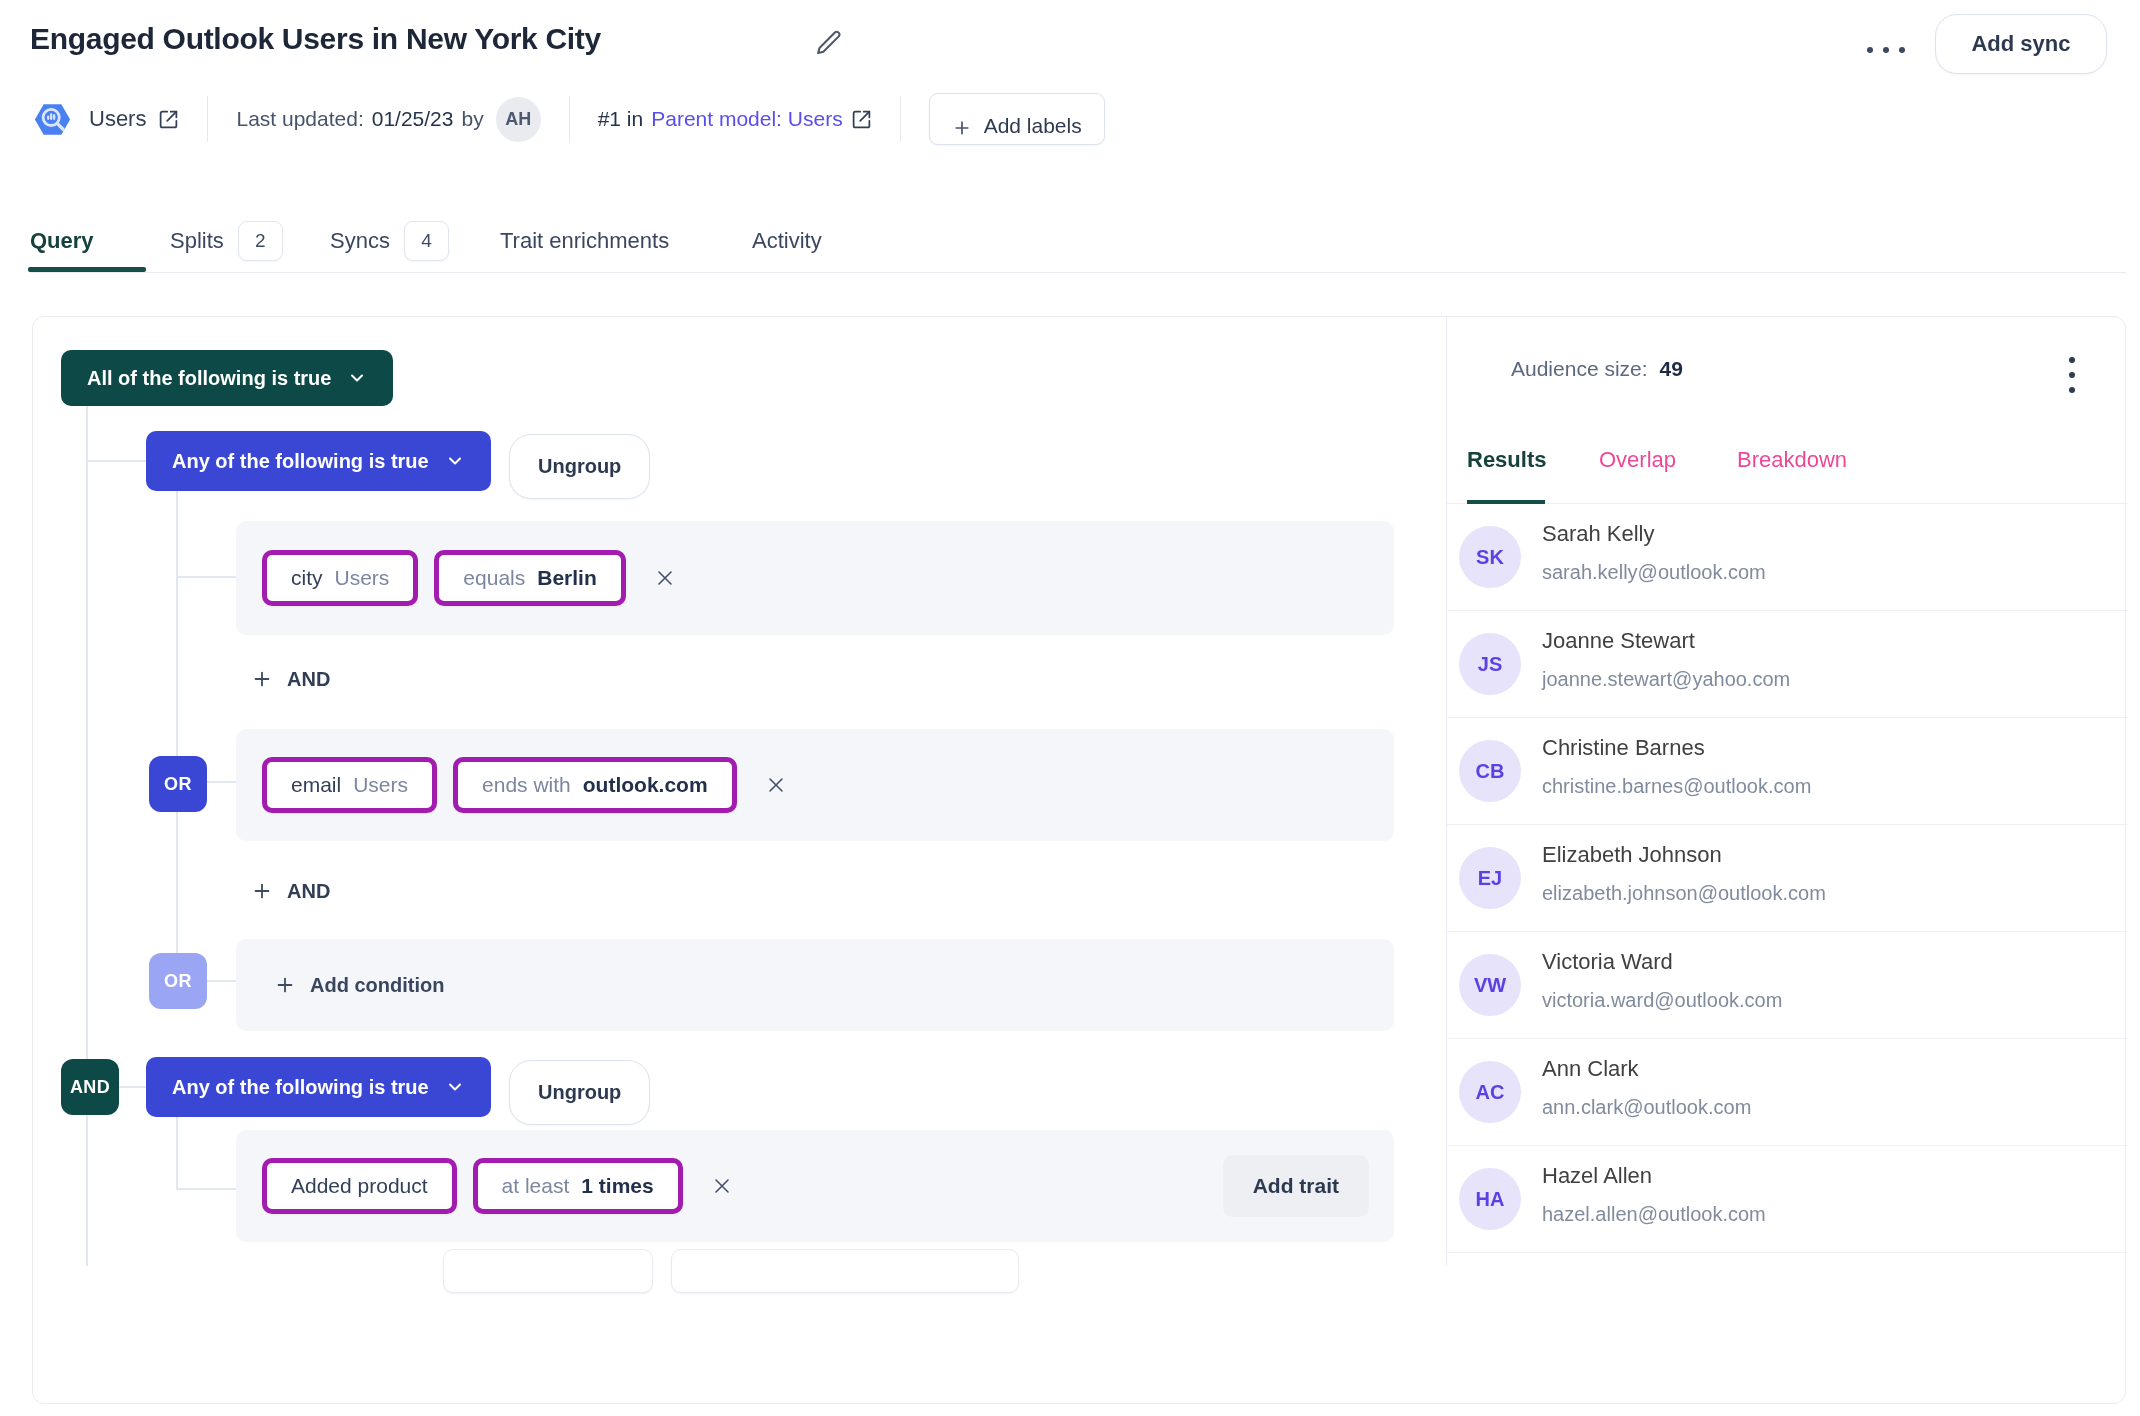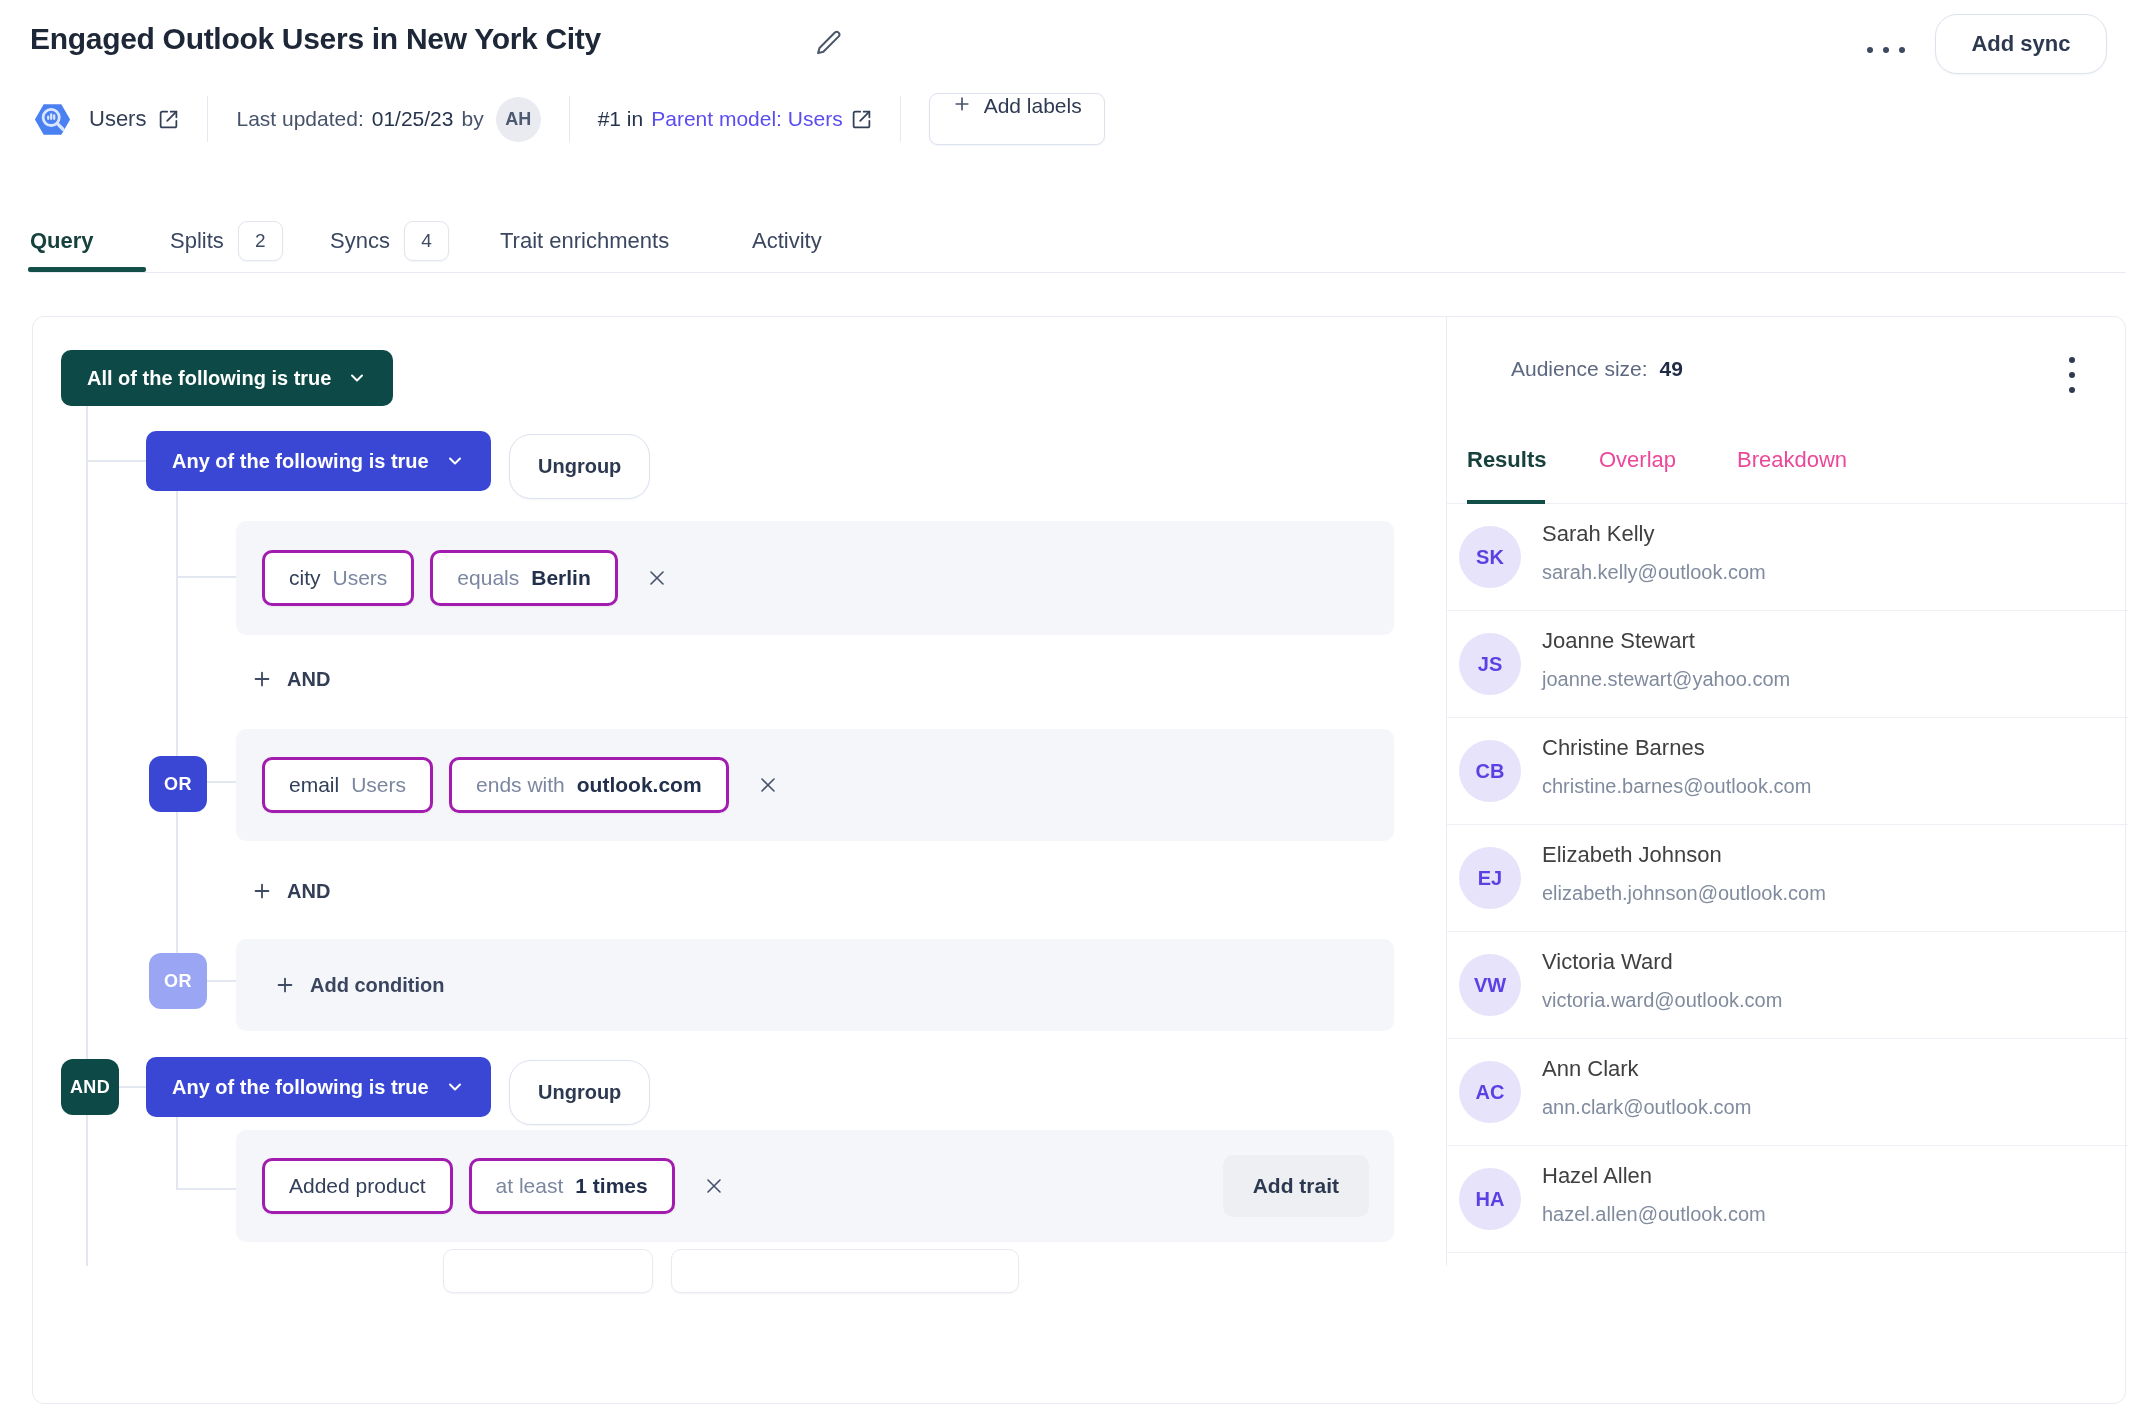--- a/index.html
+++ b/index.html
@@ -24,21 +24,21 @@
   .src-icon { width:45px; height:45px; margin-right:14px; }
   .src-name { font-size:22px; color:#323f55; margin-right:12px; }
   .ext-link { width:21px; height:21px; }
   .vdiv { width:1px; height:46px; background:#e5e8f0; margin:0 28px; }
   .muted { color:#47536a; font-size:21px; }
   .dark { color:#26334d; font-size:21px; }
   .avatar-s { width:45px; height:45px; border-radius:50%; background:#e9ebf0; color:#4d5970;
     font-size:18px; font-weight:700; display:flex; align-items:center; justify-content:center; margin-left:12px; }
   .link { color:#5a4df0; font-size:21px; cursor:pointer; }
   .gap8 { display:inline-block; width:8px; }
-  .add-labels { display:flex; align-items:flex-start; gap:12px; height:52px; padding:0 22px;
+  .add-labels { display:flex; align-items:flex-end; gap:12px; height:52px; padding:6px 22px;
     font-size:21px; font-weight:400; color:#2e3a51; border-radius:9px; }
 
   
   .navtabs { position:absolute; left:0; top:210px; width:2140px; height:63px; }
   .navtabs .rule { position:absolute; left:30px; right:14px; bottom:0; height:1px; background:#e8ebf1; }
   .ntab { position:absolute; top:10px; height:42px; display:flex; align-items:center; gap:14px;
     font-size:22px; color:#3b4760; cursor:pointer; }
   .ntab.active { color:#16413d; font-weight:700; }
   .ntab .cbadge { min-width:45px; height:40px; padding:0 10px; border:1px solid #e1e5ee; border-radius:9px;
     box-shadow:0 1px 2px rgba(25,35,70,.05); font-size:19px; color:#3f4b64; display:flex; align-items:center; justify-content:center; background:#fff; }
@@ -60,21 +60,21 @@
   .g-blue { background:#3a47d5; }
   .ungroup { position:absolute; height:65px; padding:0 28px; font-size:20px; z-index:2; }
 
   .badge-sq { position:absolute; width:58px; height:56px; border-radius:12px; color:#fff;
     font-size:18px; font-weight:700; letter-spacing:.4px; display:flex; align-items:center; justify-content:center; z-index:2; }
   .b-blue { background:#3a47d5; } .b-light { background:#9aa6f3; } .b-teal { background:#0d4a47; }
 
   .panel { position:absolute; left:203px; width:1158px; background:#f5f6f9; border-radius:10px;
     display:flex; align-items:center; padding-left:26px; z-index:2; }
   .pill { display:inline-flex; align-items:center; gap:12px; height:56px; padding:0 24px;
-    background:#fff; border:3px solid #a21caf; border-radius:10px; box-shadow:0 1px 2px rgba(23,31,70,.06);
+    background:#fff; border:5px solid #a21caf; border-radius:10px; box-shadow:0 1px 2px rgba(23,31,70,.06);
     font-size:21px; cursor:pointer; margin-right:16px; white-space:nowrap; }
   .pf { color:#33405a; } .pm { color:#7b86a0; } .pv { color:#23304c; font-weight:700; }
   .xbtn { width:30px; height:30px; margin-left:8px; }
   .addrow { position:absolute; left:218px; height:36px; display:flex; align-items:center; gap:14px;
     font-size:20px; font-weight:700; color:#323e55; cursor:pointer; z-index:2; background:none; border:none; font-family:inherit; }
   .addcond { display:flex; align-items:center; gap:14px; font-size:20px; font-weight:700; color:#3a465e;
     cursor:pointer; background:none; border:none; font-family:inherit; margin-left:12px; }
   .add-trait { position:absolute; right:25px; top:25px; height:62px; padding:0 30px; background:#edeff3;
     border:none; border-radius:10px; font-size:21px; font-weight:700; color:#2d3950; cursor:pointer; font-family:inherit; }
   .partial { position:absolute; height:44px; background:#fff; border:1px solid #e8ebf2; border-radius:10px;

